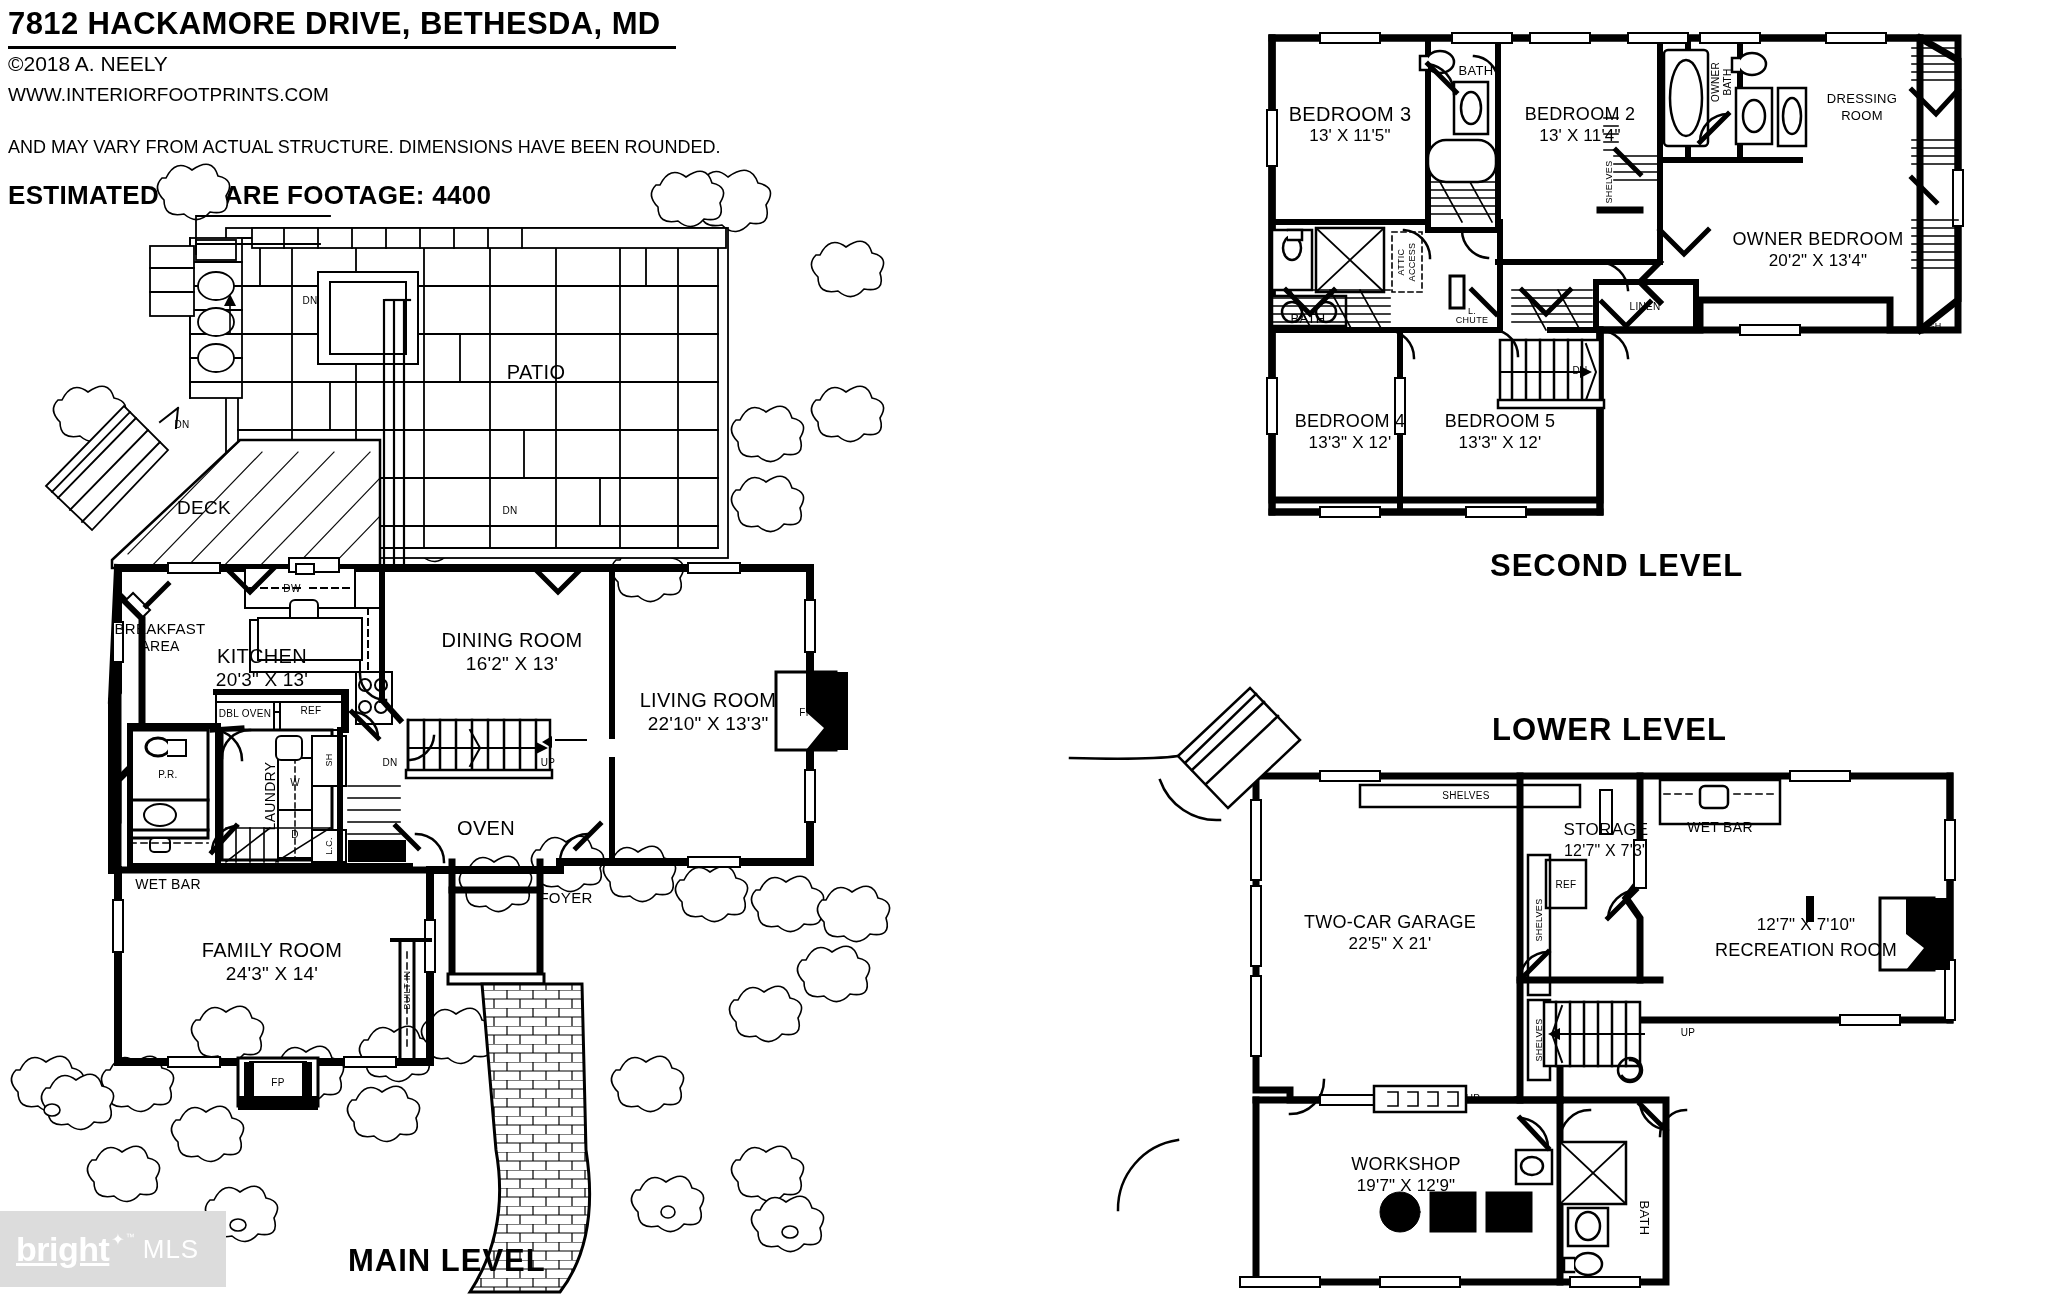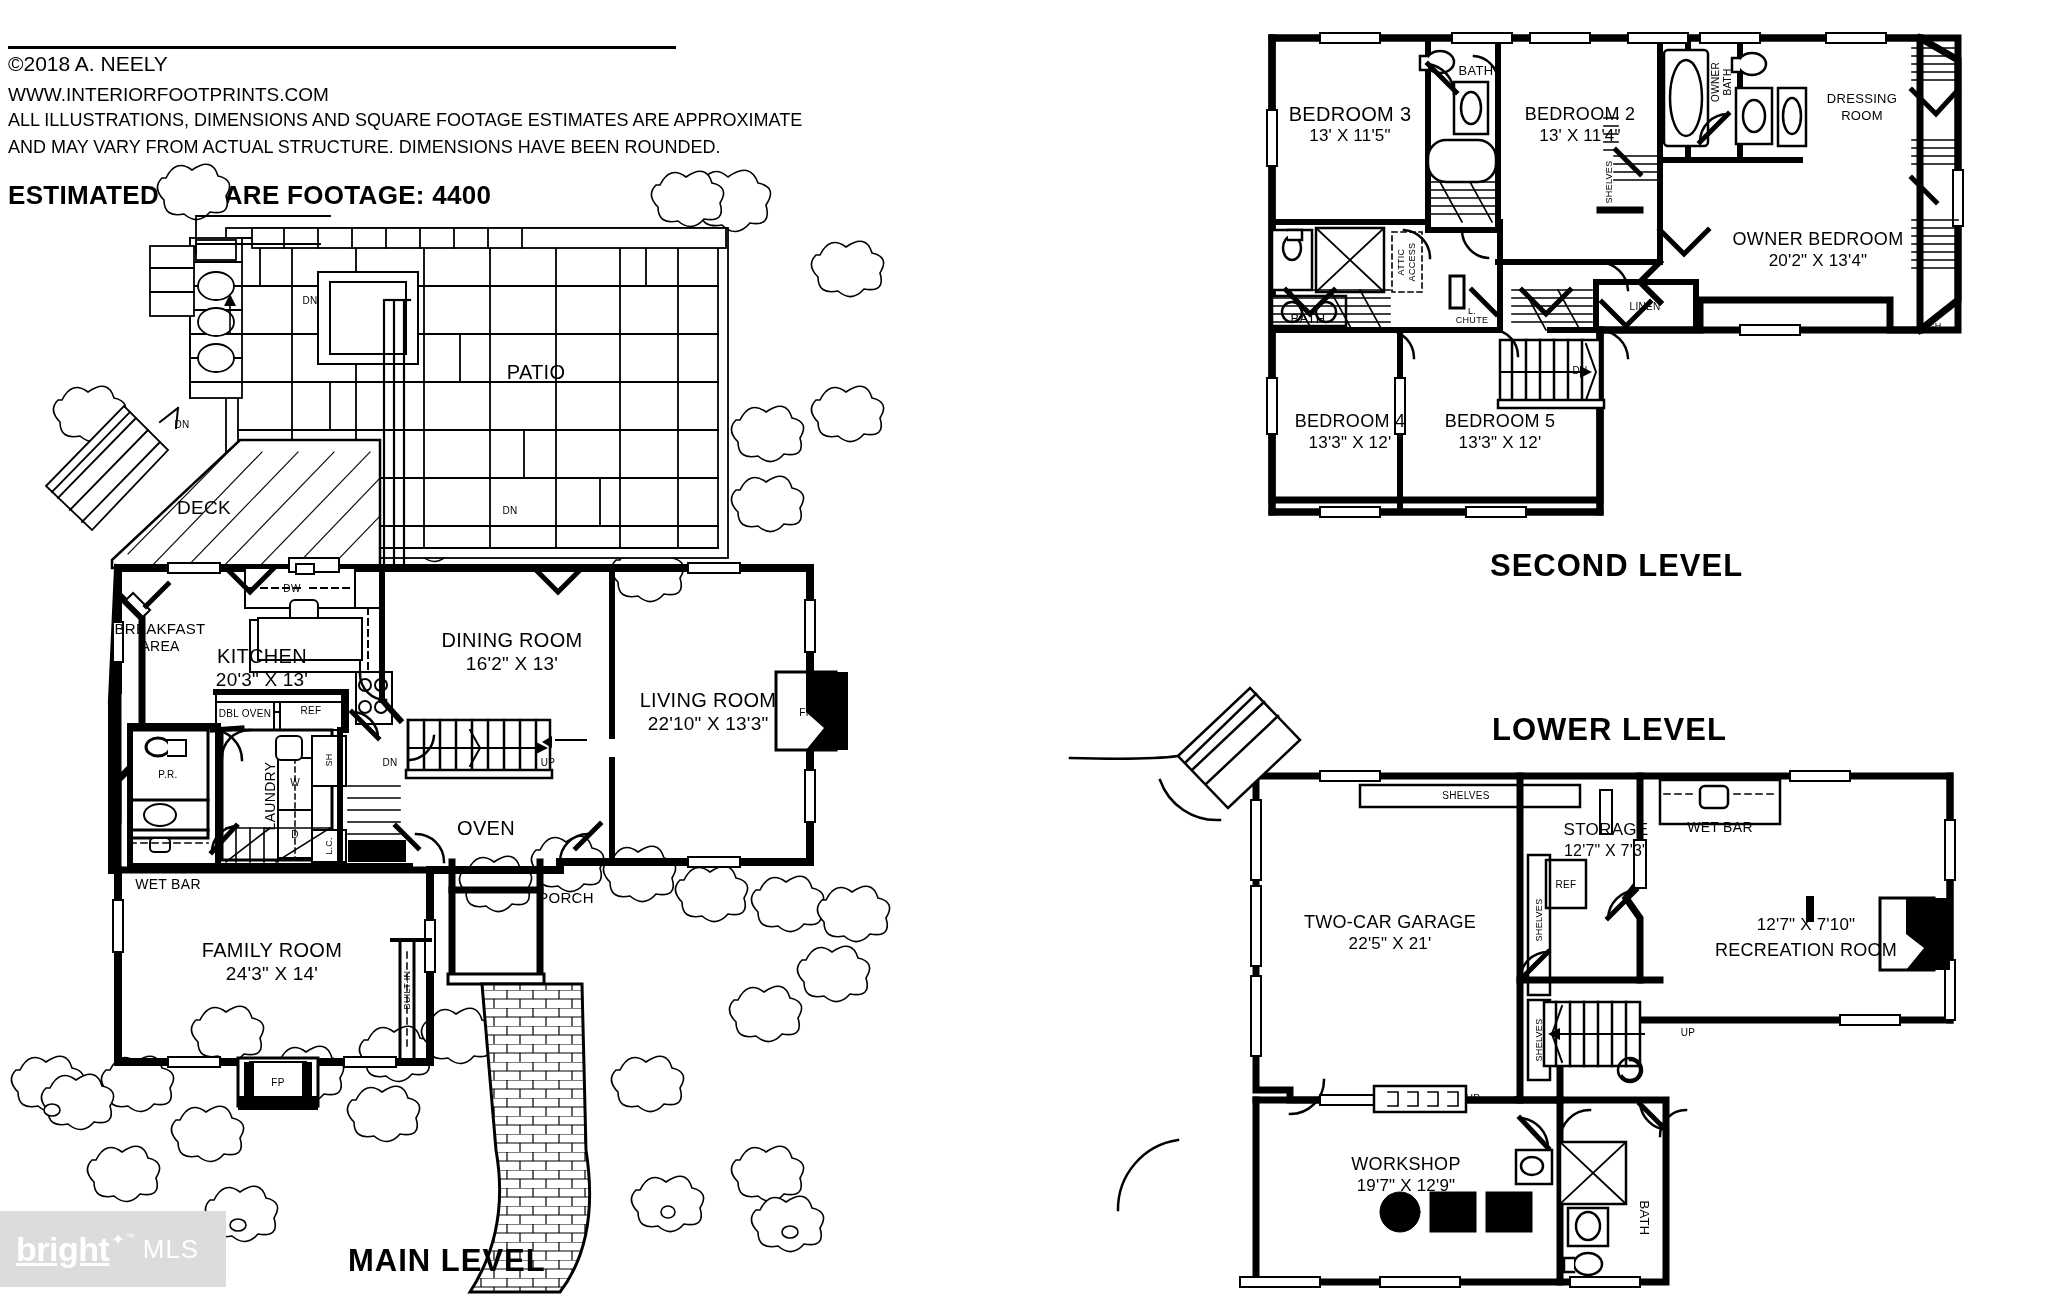--- a/index.html
+++ b/index.html
@@ -44,24 +44,24 @@
   #bright .bt{font-size:34px;font-weight:700;color:#fff;margin-left:16px;letter-spacing:-.5px;text-decoration:underline;}
   #bright .star{color:#fff;font-size:16px;margin-left:2px;position:relative;top:-10px;}
   #bright .tm{color:#fff;font-size:9px;position:relative;top:-12px;margin-left:1px;}
   #bright .ml{font-size:26px;color:#fff;margin-left:8px;letter-spacing:1px;}
 </style>
 </head>
 <body>
 
 <div id="stage">
 
+  <div class="hdr hdr-title">7812 HACKAMORE DRIVE, BETHESDA, MD</div>
   <div class="hdr-rule"></div>
   <div class="hdr hdr-copy">©2018 A. NEELY</div>
   <div class="hdr hdr-web">WWW.INTERIORFOOTPRINTS.COM</div>
-  <div class="hdr hdr-d1">ALL ILLUSTRATIONS, DIMENSIONS AND SQUARE FOOTAGE ESTIMATES ARE APPROXIMATE</div>
   <div class="hdr hdr-d2">AND MAY VARY FROM ACTUAL STRUCTURE. DIMENSIONS HAVE BEEN ROUNDED.</div>
   <div class="hdr hdr-sqft">ESTIMATED SQUARE FOOTAGE: 4400</div>
 
   <svg id="plan" viewBox="0 0 2048 1299">
     <defs>
       <pattern id="brick" width="26" height="18" patternUnits="userSpaceOnUse">
         <rect width="26" height="18" fill="#fff"></rect>
         <path d="M0 0 H26 M0 9 H26 M13 0 V9 M0 9 V18 M26 9 V18" stroke="#000" stroke-width="1.2" fill="none"></path>
       </pattern>
       <pattern id="hatch" width="8" height="8" patternUnits="userSpaceOnUse" patternTransform="rotate(0)">
@@ -608,21 +608,21 @@
     <span class="d">22'10" X 13'3"</span>
   </div>
   <div class="rm ctr" style="left:486px;top:828px">
     <span class="n">OVEN</span>
   </div>
   <div class="rm ctr" style="left:272px;top:962px">
     <span class="n">FAMILY ROOM</span>
     <span class="d">24'3" X 14'</span>
   </div>
   <div class="rm ctr sm" style="left:566px;top:898px">
-    <span class="n">PORCH</span>
+    <span class="n">FOYER</span>
   </div>
   <div class="lbl t14 cc vert" style="left:270px;top:796px">LAUNDRY</div>
 
   <div class="lbl t10 cc" style="left:310px;top:300px">DN</div>
   <div class="lbl t10 cc" style="left:182px;top:424px">DN</div>
   <div class="lbl t10 cc" style="left:510px;top:510px">DN</div>
   <div class="lbl t10 cc" style="left:390px;top:762px">DN</div>
   <div class="lbl t10 cc" style="left:548px;top:762px">UP</div>
   <div class="lbl t10 cc" style="left:292px;top:588px">DW</div>
   <div class="lbl t10 cc" style="left:245px;top:714px;line-height:1.05;text-align:center">

